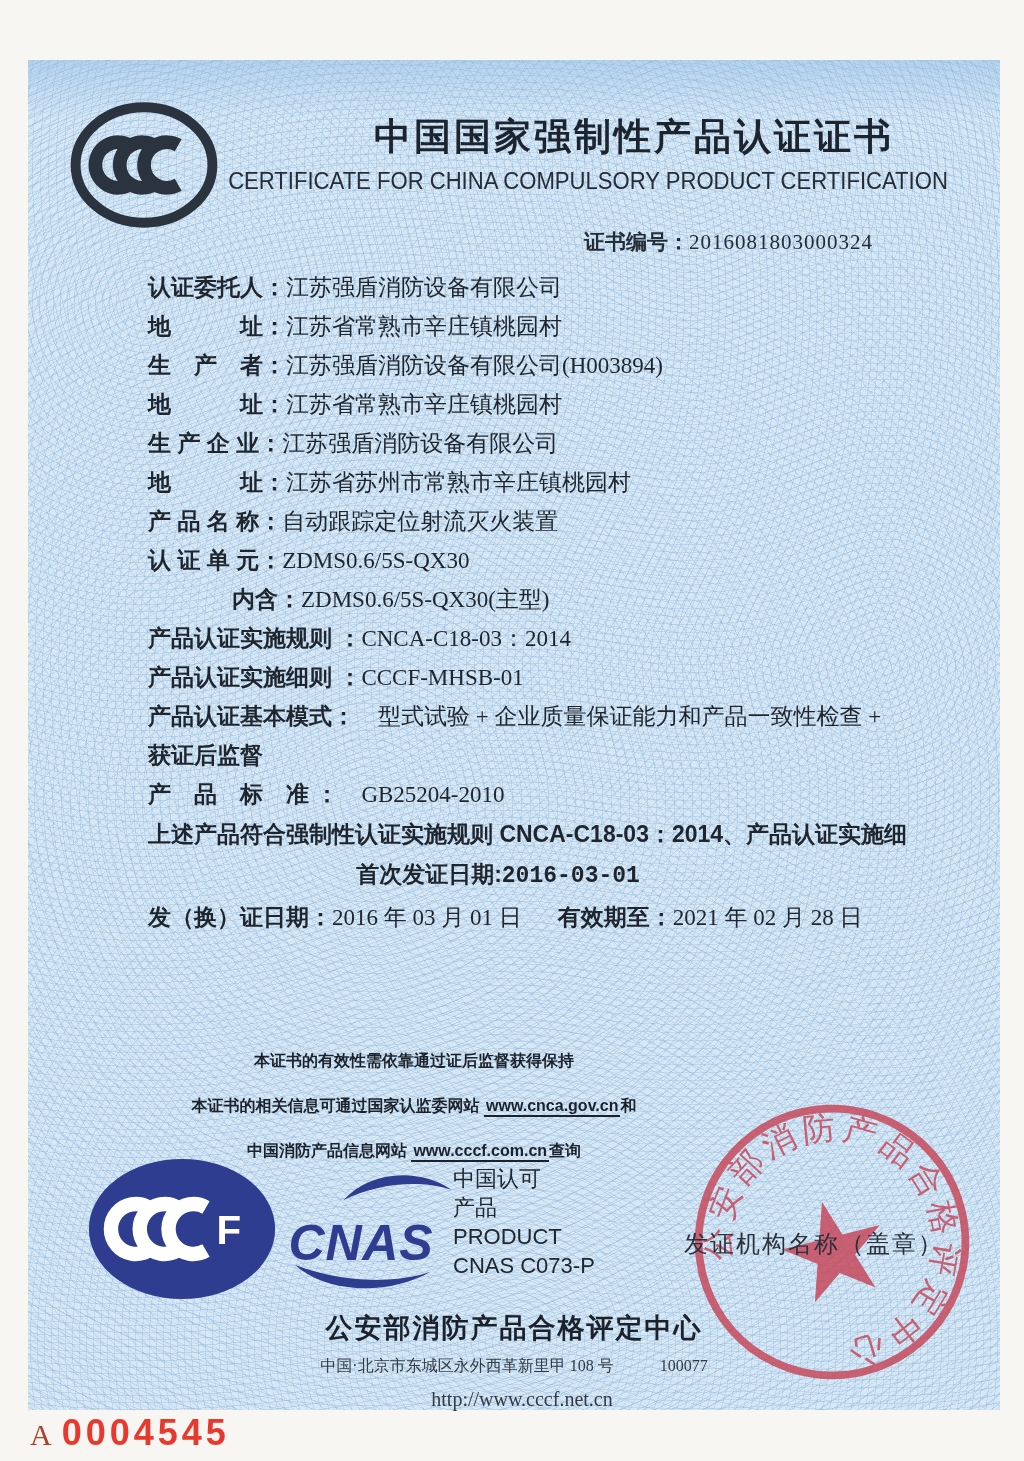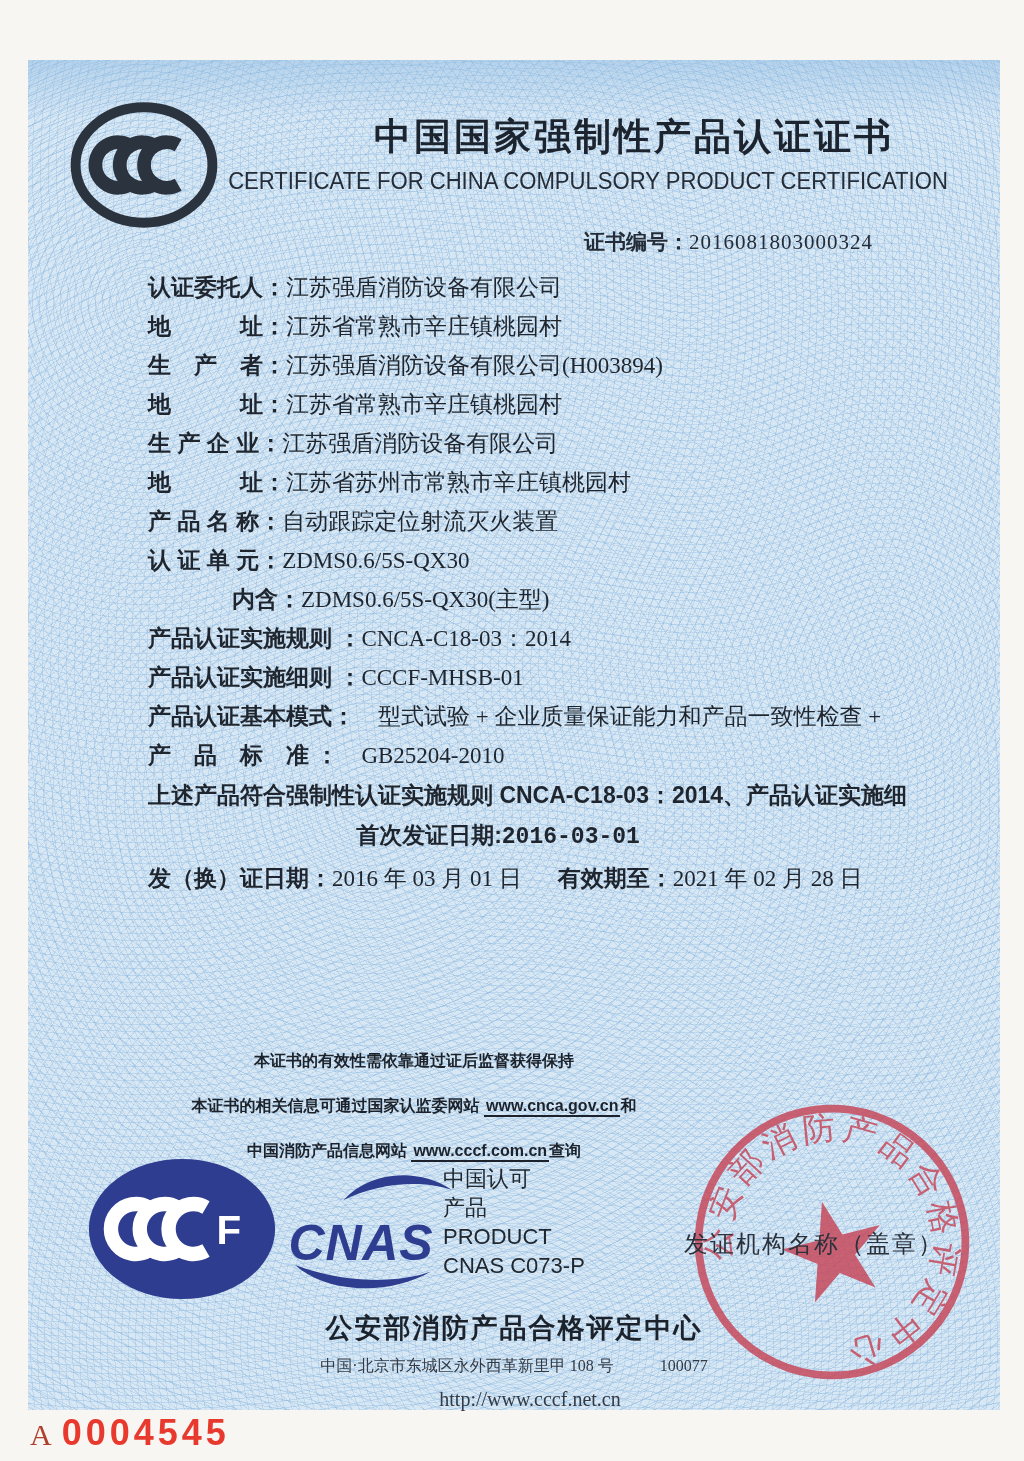--- a/index.html
+++ b/index.html
@@ -60,34 +60,34 @@
   .issue-row .lab{font-weight:700;}
   .issue-row .val{font-family:"Liberation Serif",serif;}
   .issue-row .lab2{margin-left:36px;}
   
   .notes{left:0;top:978px;width:772px;text-align:center;font-size:16px;font-weight:600;color:#1b222c;}
   .notes div{line-height:45px;}
   .notes .url{font-family:"Liberation Sans",sans-serif;border-bottom:2px solid #1b222c;padding:0 2px 1px 2px;}
   
   .cccf-logo{left:58px;top:1095px;width:192px;height:148px;}
   .cnas-logo{left:256px;top:1106px;width:178px;height:132px;}
-  .accreditation{left:415px;top:1104px;font-size:22px;line-height:29px;color:#20272f;}
+  .accreditation{left:425px;top:1104px;font-size:22px;line-height:29px;color:#20272f;}
   .issuer-label{
     left:656px;top:1168px;font-size:24px;letter-spacing:2px;z-index:3;
     font-family:"Liberation Serif",serif;color:#2a313b;white-space:nowrap;
   }
   .stamp{
     left:659px;top:1037px;width:290px;height:290px;z-index:2;
     transform:rotate(-14deg);opacity:.82;
   }
   
   .footer-org{left:0;top:1250px;width:972px;text-align:center;font-size:27px;font-weight:700;letter-spacing:2px;color:#1b222c;}
   .footer-addr{left:0;top:1296px;width:972px;text-align:center;font-size:16px;color:#323a45;font-family:"Liberation Serif",serif;}
   .footer-addr .post{margin-left:46px;}
-  .footer-url{left:16px;top:1328px;width:972px;text-align:center;font-size:20px;color:#323a45;font-family:"Liberation Serif",serif;}
+  .footer-url{left:8px;top:1328px;width:972px;text-align:center;font-size:20px;color:#323a45;font-family:"Liberation Serif",serif;}
   
   .serial{left:30px;top:1412px;display:flex;align-items:baseline;gap:10px;}
   .serial .pfx{font-family:"Liberation Serif",serif;font-size:30px;color:#b0402e;}
   .serial .num{font-size:36px;font-weight:700;color:var(--serial-red);letter-spacing:4px;}
 </style>
 </head>
 <body>
 
 <div class="cert">
 
@@ -110,20 +110,21 @@
     <div class="row"><span class="lab">生　产　者：</span><span class="val">江苏强盾消防设备有限公司(H003894)</span></div>
     <div class="row"><span class="lab">地　　　址：</span><span class="val">江苏省常熟市辛庄镇桃园村</span></div>
     <div class="row"><span class="lab">生 产 企 业：</span><span class="val">江苏强盾消防设备有限公司</span></div>
     <div class="row"><span class="lab">地　　　址：</span><span class="val">江苏省苏州市常熟市辛庄镇桃园村</span></div>
     <div class="row"><span class="lab">产 品 名 称：</span><span class="val">自动跟踪定位射流灭火装置</span></div>
     <div class="row"><span class="lab">认 证 单 元：</span><span class="val">ZDMS0.6/5S-QX30</span></div>
     <div class="row indent"><span class="lab">内含：</span><span class="val">ZDMS0.6/5S-QX30(主型)</span></div>
     <div class="row"><span class="lab">产品认证实施规则 ：</span><span class="val">CNCA-C18-03：2014</span></div>
     <div class="row"><span class="lab">产品认证实施细则 ：</span><span class="val">CCCF-MHSB-01</span></div>
     <div class="row"><span class="lab">产品认证基本模式：</span><span class="val">　型式试验 + 企业质量保证能力和产品一致性检查 +</span></div>
+    <div class="row"><span class="lab">获证后监督</span><span class="val"></span></div>
     <div class="row"><span class="lab">产　品　标　准 ：</span><span class="val">　GB25204-2010</span></div>
     <div class="statement">
       <div>上述产品符合强制性认证实施规则 CNCA-C18-03：2014、产品认证实施细</div>
     </div>
     <div class="first-issue">
       <span class="lab">首次发证日期:</span><span class="val">2016-03-01</span>
     </div>
     <div class="issue-row">
       <span class="lab">发（换）证日期：</span><span class="val">2016 年 03 月 01 日</span><span class="lab lab2">有效期至：</span><span class="val">2021 年 02 月 28 日</span>
     </div>

